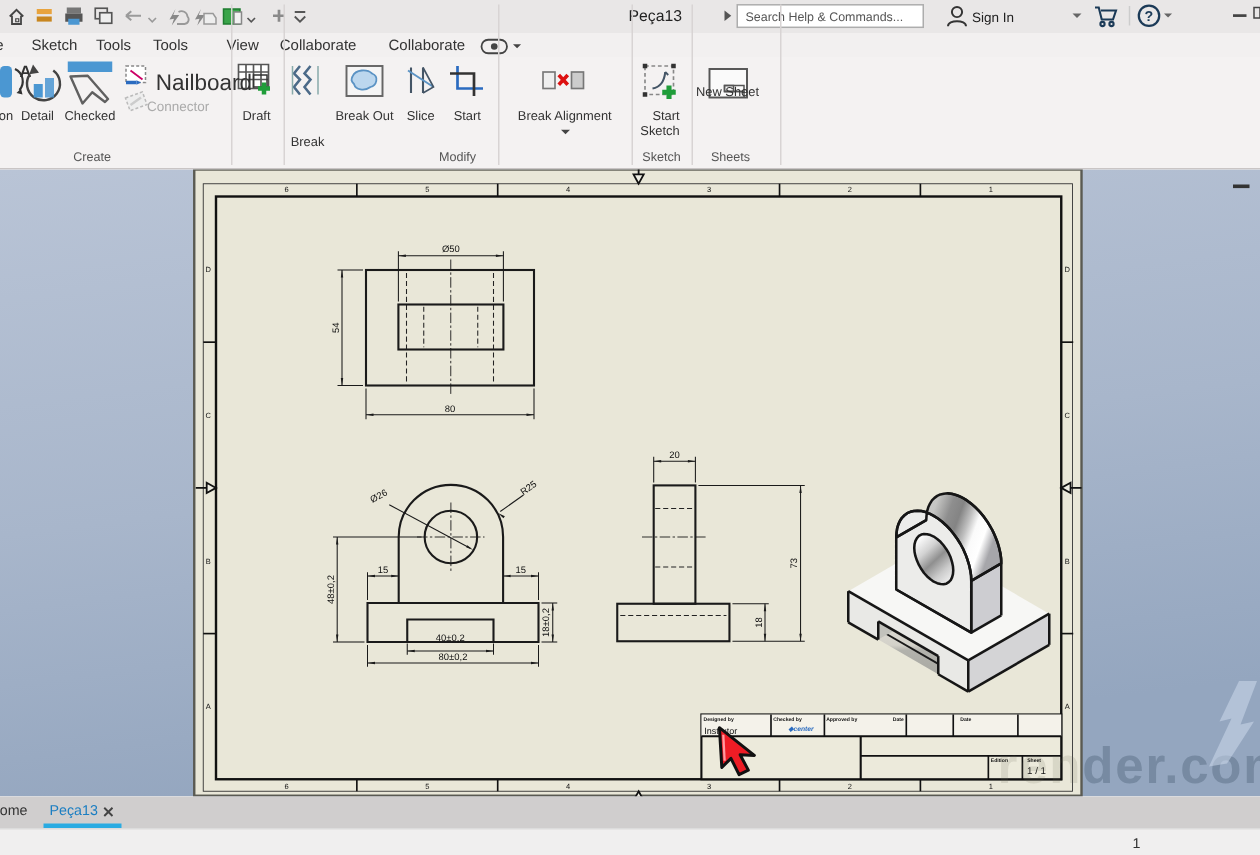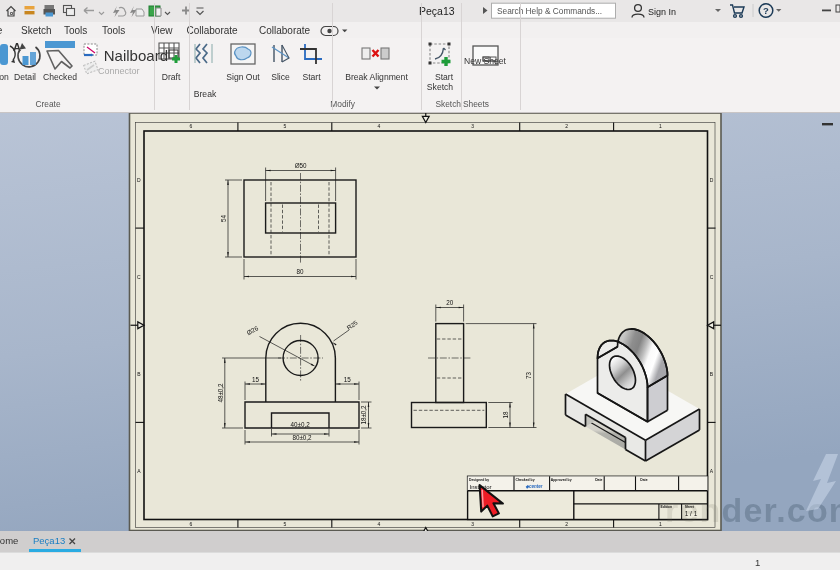--- a/index.html
+++ b/index.html
@@ -2,21 +2,21 @@
 <html><head><meta charset="utf-8"><style>
 *{margin:0;padding:0;box-sizing:border-box}
 body{width:840px;height:570px;overflow:hidden;font-family:"Liberation Sans",sans-serif;background:#fff;position:relative}
 #titlebar{position:absolute;left:0;top:0;width:840px;height:22px;background:#e9e7e7}
 #title{position:absolute;left:243px;top:4.5px;font-size:10.5px;color:#222}
 #title2{position:absolute;left:419px;top:4.5px;font-size:10.5px;color:#222}
 #tabs{position:absolute;left:0;top:22px;width:840px;height:16px;background:#f2f0f0;font-size:10px;color:#333}
 #tabs span{position:absolute;top:2.5px}
 #ribbon{position:absolute;left:0;top:38px;width:840px;height:75px;background:#f4f2f2;border-bottom:1px solid #c9c5c5}
 .rlbl{position:absolute;font-size:8.6px;color:#333;text-align:center;white-space:nowrap}
-.glbl{position:absolute;top:99px;font-size:8.4px;color:#555;text-align:right}
+.glbl{position:absolute;top:99px;font-size:8.4px;color:#555;text-align:center}
 .rsep{position:absolute;top:3px;height:107px;width:1px;background:#d8d4d4}
 #viewport{position:absolute;left:0;top:113px;width:840px;height:418px}
 #tabbar{position:absolute;left:0;top:531px;width:840px;height:21px;background:#d0cece}
 #statusbar{position:absolute;left:0;top:552px;width:840px;height:18px;background:#f0efef;border-top:1px solid #dcdcdc}
 .k{stroke:#1a1a1a;stroke-width:1.4}
 .t{stroke:#1a1a1a;stroke-width:0.7}
 .d{stroke:#222;stroke-width:0.7;stroke-dasharray:3.4 1.9}
 .cl{stroke:#1a1a1a;stroke-width:0.6;stroke-dasharray:7 1.6 1.6 1.6}
 .ie{stroke:#161616;stroke-width:1.7;fill:none;stroke-linejoin:round}
 .dt{fill:#111;font-family:"Liberation Sans",sans-serif}
@@ -170,36 +170,36 @@
       <rect x="11" y="13" width="13" height="4" fill="none" stroke="#555" stroke-width="1"></rect>
       <rect x="11" y="13" width="6" height="4" fill="none" stroke="#555" stroke-width="1"></rect>
       <path d="M11,17 L24,17 L24,21" fill="none" stroke="#555" stroke-width="1"></path>
     </svg>
     <div class="rlbl" style="left:98px;top:9px;width:70px;text-align:right;font-size:15px">Nailboard</div>
     <div class="rlbl" style="left:98px;top:28px;width:70px;text-align:left;font-size:9px;color:#aaa">Connector</div>
     <div class="rlbl " style="left:-6.0px;top:33.5px;width:20px">on</div>
     <div class="rlbl " style="left:-5.0px;top:33.5px;width:60px">Detail</div>
     <div class="rlbl " style="left:30.0px;top:33.5px;width:60px">Checked</div>
     <div class="rlbl " style="left:175.0px;top:51px;width:60px">Break</div>
-    <div class="rlbl " style="left:211.0px;top:33.5px;width:64px">Sign Out</div>
+    <div class="rlbl " style="left:211.0px;top:33.5px;width:64px">Break Out</div>
     <div class="rlbl " style="left:250.5px;top:33.5px;width:60px">Slice</div>
     <div class="rlbl " style="left:281.5px;top:33.5px;width:60px">Start</div>
     <div class="rlbl " style="left:326.5px;top:33.5px;width:100px">Break Alignment</div>
     <div class="rlbl " style="left:151.0px;top:33.5px;width:40px">Draft</div>
     <div class="rlbl " style="left:424px;top:33.5px;width:40px">Start</div>
     <div class="rlbl " style="left:417.0px;top:44px;width:46px">Sketch</div>
     <div class="rlbl " style="left:450.0px;top:18px;width:70px">New Sheet</div>
     <svg class="rlbl" style="left:371px;top:46px" width="12" height="8" viewBox="0 0 12 8">
       <path d="M3,2.5 l3,3 l3,-3 Z" fill="#444"></path>
     </svg>
   </div>
-<div class="glbl" style="left:14px;width:60px;text-align:center;padding-left:8px">Create</div>
+<div class="glbl" style="left:14px;width:60px;text-align:right;padding-left:8px">Create</div>
 <div class="glbl" style="left:255px;width:100px">Modify</div>
 <div class="glbl" style="left:421px;width:40px">Sketch</div>
-<div class="glbl" style="left:441px;width:48px">Sheets</div>
+<div class="glbl" style="left:463px;width:48px">Sheets</div>
 <div class="rsep" style="left:154px"></div>
 <div class="rsep" style="left:188.5px"></div>
 <div class="rsep" style="left:332px"></div>
 <div class="rsep" style="left:421px"></div>
 <div class="rsep" style="left:461px"></div>
 <div class="rsep" style="left:519.5px"></div>
 <div id="viewport">
 <svg width="840" height="418" viewBox="0 113 840 418">
 <defs>
 <linearGradient id="notchg" x1="0" y1="0" x2="0" y2="1">

